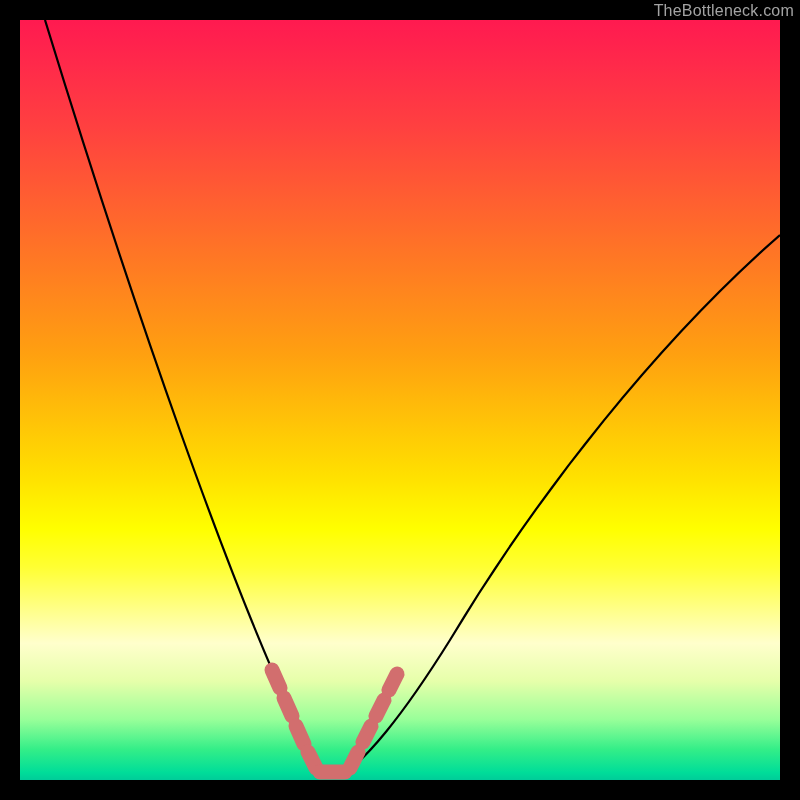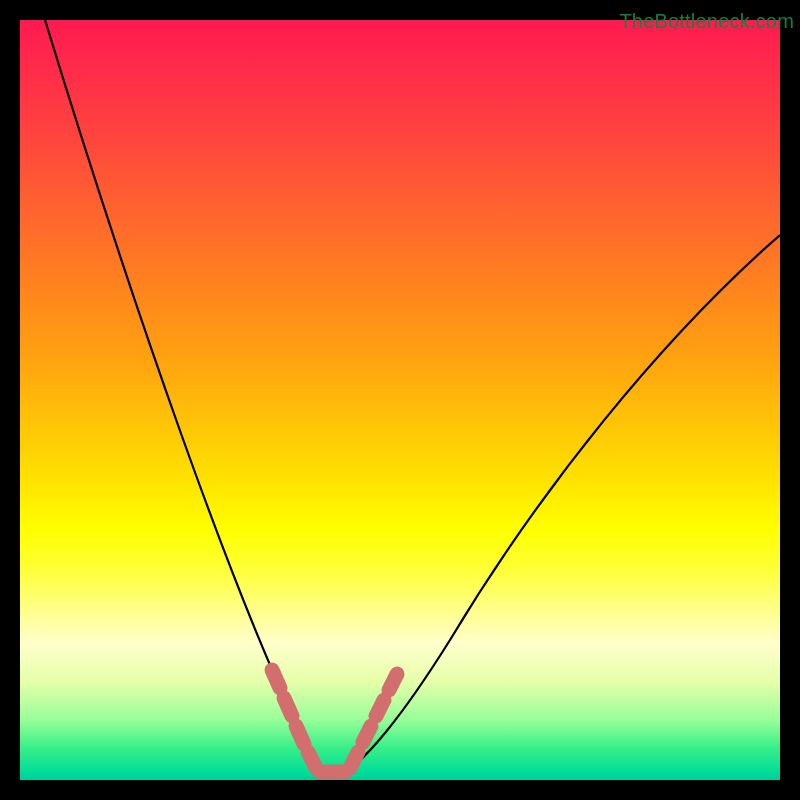--- a/index.html
+++ b/index.html
@@ -37,24 +37,24 @@
       #ffffcc 82%,
       #e6ffaa 87%,
       #99ff99 92%,
       #33ee88 96%,
       #00dd99 99%,
       #00cc99 100%
     );
   }
   .watermark {
     position: absolute;
-    top: 10px;
+    top: 2px;
     right: 6px;
-    color: #15803d;
-    font-size: 20px;
+    color: #a3a3a3;
+    font-size: 16px;
     font-weight: 500;
     letter-spacing: 0.2px;
     z-index: 10;
     font-family: Arial, Helvetica, sans-serif;
   }
   svg.curve {
     position: absolute;
     left: 0; top: 0;
     width: 100%; height: 100%;
     z-index: 5;

